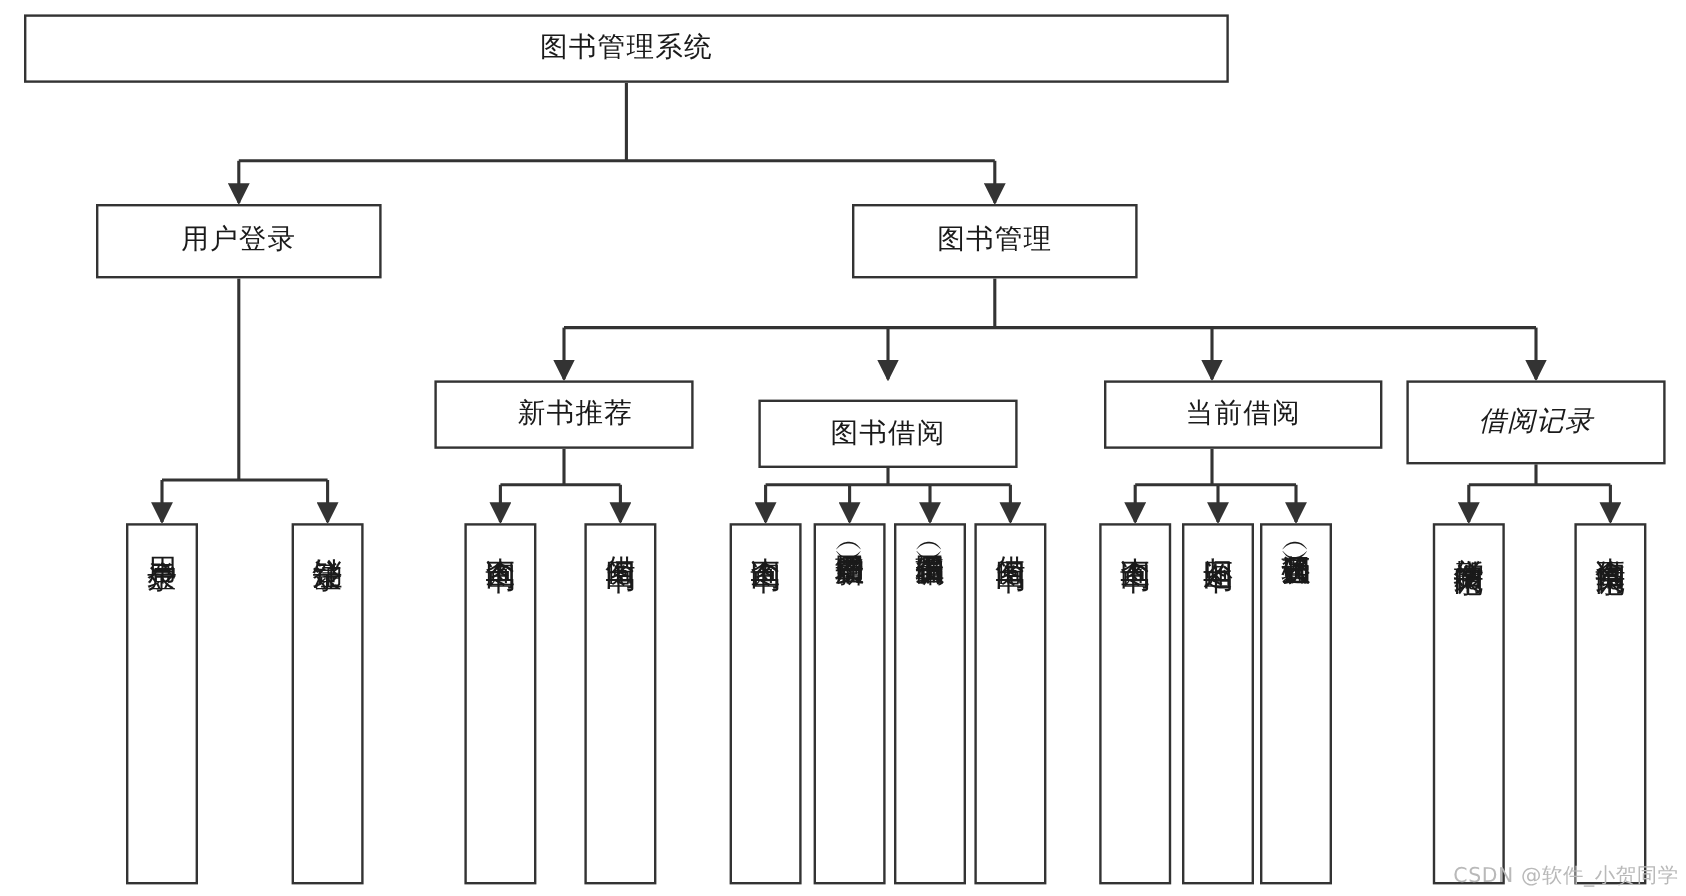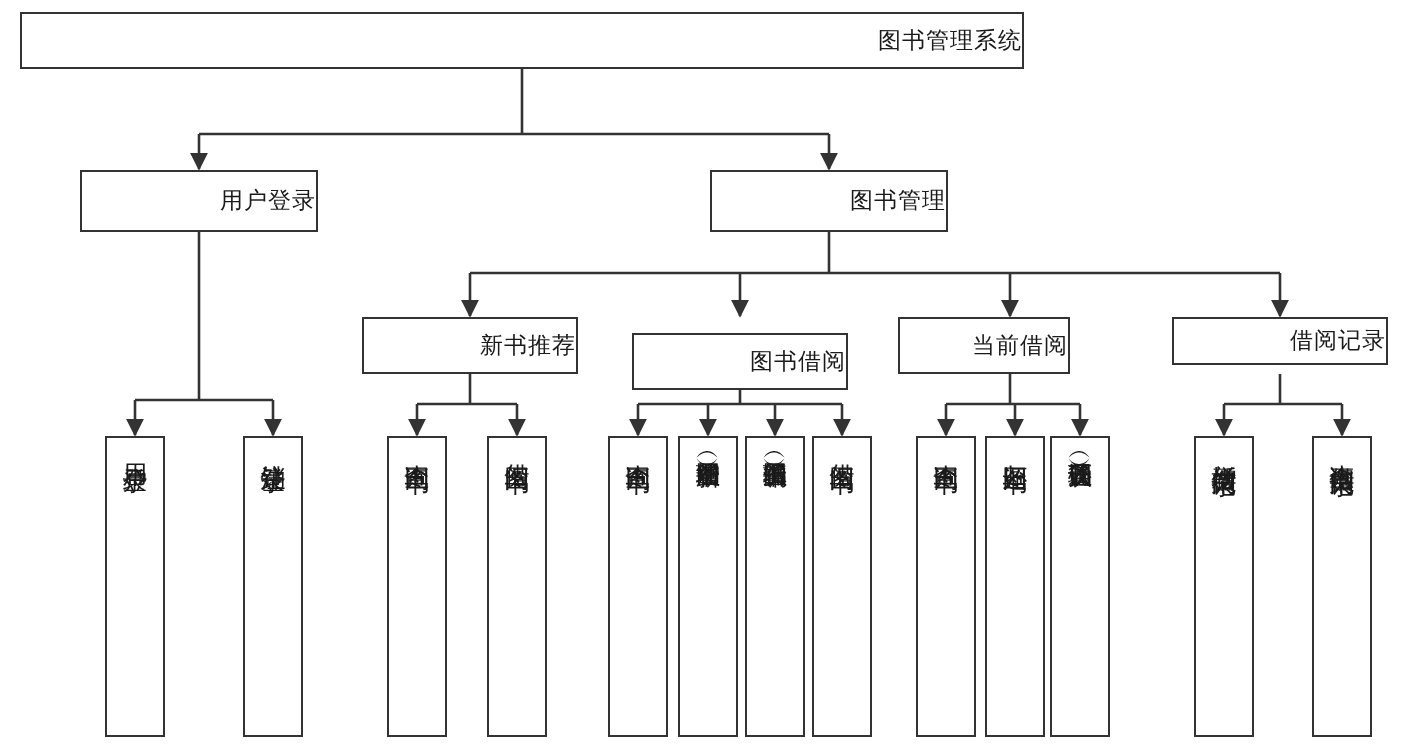--- a/index.html
+++ b/index.html
@@ -27,21 +27,21 @@
     height: 747px;
     pointer-events: none;
   }
   .node {
     position: absolute;
     box-sizing: border-box;
     background: #ffffff;
     border: 2px solid #333333;
     display: flex;
     align-items: center;
-    justify-content: flex-end;
+    justify-content: center;
     overflow: hidden;
   }
   .node .node-label {
     color: #1a1a1a;
     line-height: 1.18;
     text-align: center;
     white-space: pre-wrap;
   }
   .node.horizontal .node-label {
     writing-mode: horizontal-tb;
@@ -132,24 +132,24 @@
       </div>
       <div class="node horizontal" style="left: 710px; top: 170px; width: 238px; height: 62px;">
         <span class="node-label">图书管理</span>
       </div>
       <div class="node horizontal" style="left: 362px; top: 317px; width: 216px; height: 57px; padding-left: 19px;">
         <span class="node-label">新书推荐</span>
       </div>
       <div class="node horizontal" style="left: 632px; top: 333px; width: 216px; height: 57px;">
         <span class="node-label">图书借阅</span>
       </div>
-      <div class="node horizontal" style="left: 898px; top: 317px; width: 172px; height: 57px;">
+      <div class="node horizontal" style="left: 920px; top: 317px; width: 232px; height: 57px;">
         <span class="node-label">当前借阅</span>
       </div>
-      <div class="node horizontal" style="left: 1172px; top: 317px; width: 216px; height: 48px;">
+      <div class="node horizontal" style="left: 1172px; top: 317px; width: 216px; height: 70px; font-style: italic;">
         <span class="node-label">借阅记录</span>
       </div>
       <div class="node vertical" style="left: 105px; top: 436px; width: 60px; height: 301px;">
         <span class="node-label">用户登录</span>
       </div>
       <div class="node vertical" style="left: 243px; top: 436px; width: 60px; height: 301px;">
         <span class="node-label">注销登录</span>
       </div>
       <div class="node vertical" style="left: 387px; top: 436px; width: 60px; height: 301px;">
         <span class="node-label">查询图书</span>
@@ -179,13 +179,14 @@
         <span class="node-label">确认归还（管理员）</span>
       </div>
       <div class="node vertical" style="left: 1194px; top: 436px; width: 60px; height: 301px;">
         <span class="node-label">新增借阅记录</span>
       </div>
       <div class="node vertical" style="left: 1312px; top: 436px; width: 60px; height: 301px;">
         <span class="node-label">查询借阅记录</span>
       </div>
     </div>
 
+  <div id="watermark">CSDN @软件_小贺同学</div>
 </div>
 
 </body></html>

